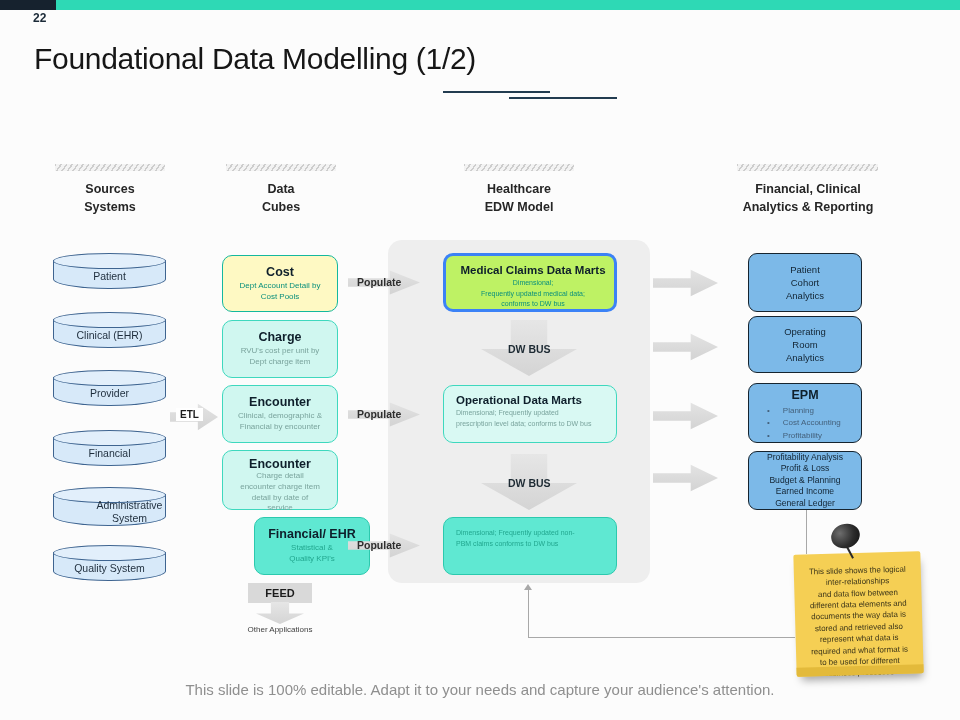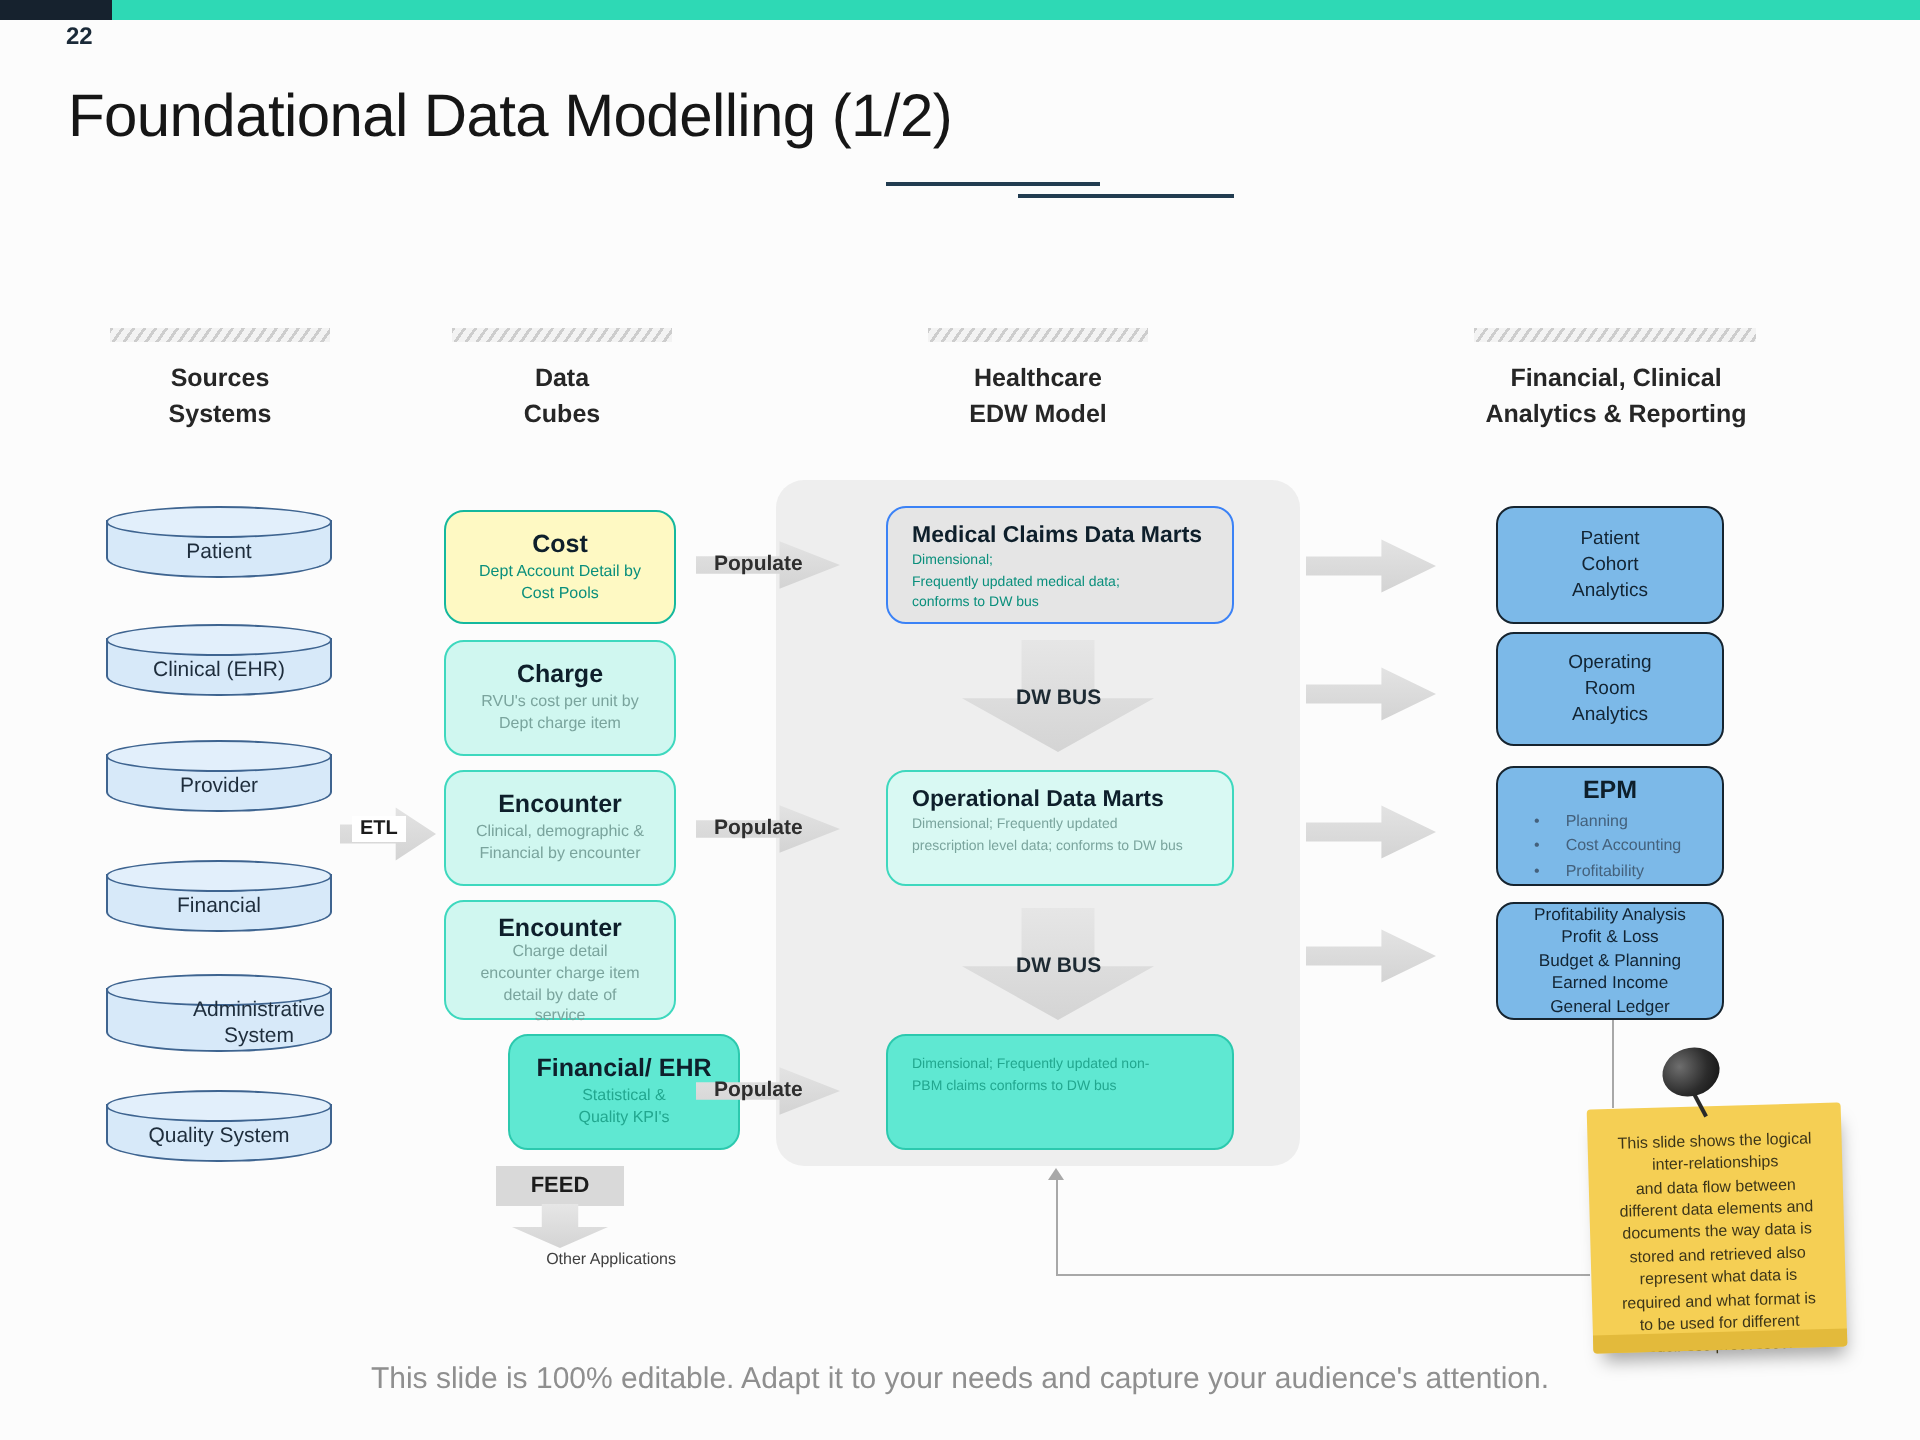--- a/index.html
+++ b/index.html
@@ -35,21 +35,21 @@
   .cube-desc { font-size:8px; line-height:1.35; white-space:pre-line; margin-top:2px; }
   .cube-bright .cube-desc { color:#0a8f7c; }
   .cube-pale .cube-desc   { color:#7aa49d; }
   .cube-medium .cube-desc { color:#22a78f; }
 
   
   .edw-panel { position:absolute; left:388px; top:240px; width:262px; height:343px; background:#eeeeee; border-radius:14px; }
   .mart { position:absolute; left:443px; width:174px; border-radius:10px; padding:8px 6px 0 12px; text-align:left; }
   .mart-title { font-size:11.5px; font-weight:bold; color:#0e1f2b; }
   .mart-desc { font-size:7px; line-height:1.5; white-space:pre-line; margin-top:2px; }
-  .mart-bright { background:#e5e5e5; border:1px solid #3b82f6; }
+  .mart-bright { background:#bef264; border:3px solid #3b82f6;text-align:center; }
   .mart-pale   { background:#d9f9f3; border:1px solid #3ed8be; }
   .mart-medium { background:#5fe8d2; border:1px solid #2cc9ae; }
   .mart-bright .mart-desc { color:#0a8f7c; }
   .mart-pale .mart-desc   { color:#7aa49d; }
   .mart-medium .mart-desc { color:#22a78f; }
 
   
   .arrow-right { position:absolute; background:linear-gradient(#e4e4e4,#d2d2d2);
     clip-path:polygon(0 34%,58% 34%,58% 6%,100% 50%,58% 94%,58% 66%,0 66%); }
   .arrow-down { position:absolute; background:linear-gradient(#e6e6e6,#d4d4d4);
@@ -66,21 +66,21 @@
   .ana-text { font-size:9.5px; color:#122433; line-height:1.4; white-space:pre-line; }
   .ana-text-sm { font-size:8.6px; line-height:1.32; }
   .epm-inner { width:100%; padding:6px 4px 2px 4px; }
   .epm-title { font-size:12.5px; font-weight:bold; color:#0e1f2b; text-align:center; margin-bottom:3px; }
   .epm-bullet { display:flex; align-items:flex-start; font-size:8px; color:#44617c; padding-left:14px; line-height:1.55; text-align:left; }
   .epm-bullet::before { content:"\2022"; margin-right:13px; color:#44617c; }
 
   
   .feed-rect { position:absolute; left:248px; top:583px; width:64px; height:20px; background:#d9d9d9;
                display:flex; align-items:center; justify-content:center; font-size:11px; font-weight:bold; color:#1c1c1c; }
-  .other-apps { position:absolute; left:222px; top:625px; width:116px; text-align:right; font-size:8px; color:#3f3f3f; }
+  .other-apps { position:absolute; left:222px; top:625px; width:116px; text-align:center; font-size:8px; color:#3f3f3f; }
 
   
   .line { position:absolute; background:#a8a8a8; }
   .arrowhead-up { position:absolute; width:0; height:0; border-left:4px solid transparent; border-right:4px solid transparent; border-bottom:6px solid #a8a8a8; }
 
   
   .note { position:absolute; left:795px; top:553px; width:127px; height:122px; background:#f5cf54; transform:rotate(-1.6deg);
           box-shadow:2px 7px 9px -3px rgba(0,0,0,0.35); border-radius:2px; }
   .note::after { content:""; position:absolute; left:0; right:0; bottom:0; height:9px; background:#e3ba3b; border-radius:0 0 2px 2px; }
   .note-text { position:absolute; left:4px; top:12px; width:119px; font-size:8px; line-height:1.42; color:#3c3519; text-align:center; white-space:pre-line; }

